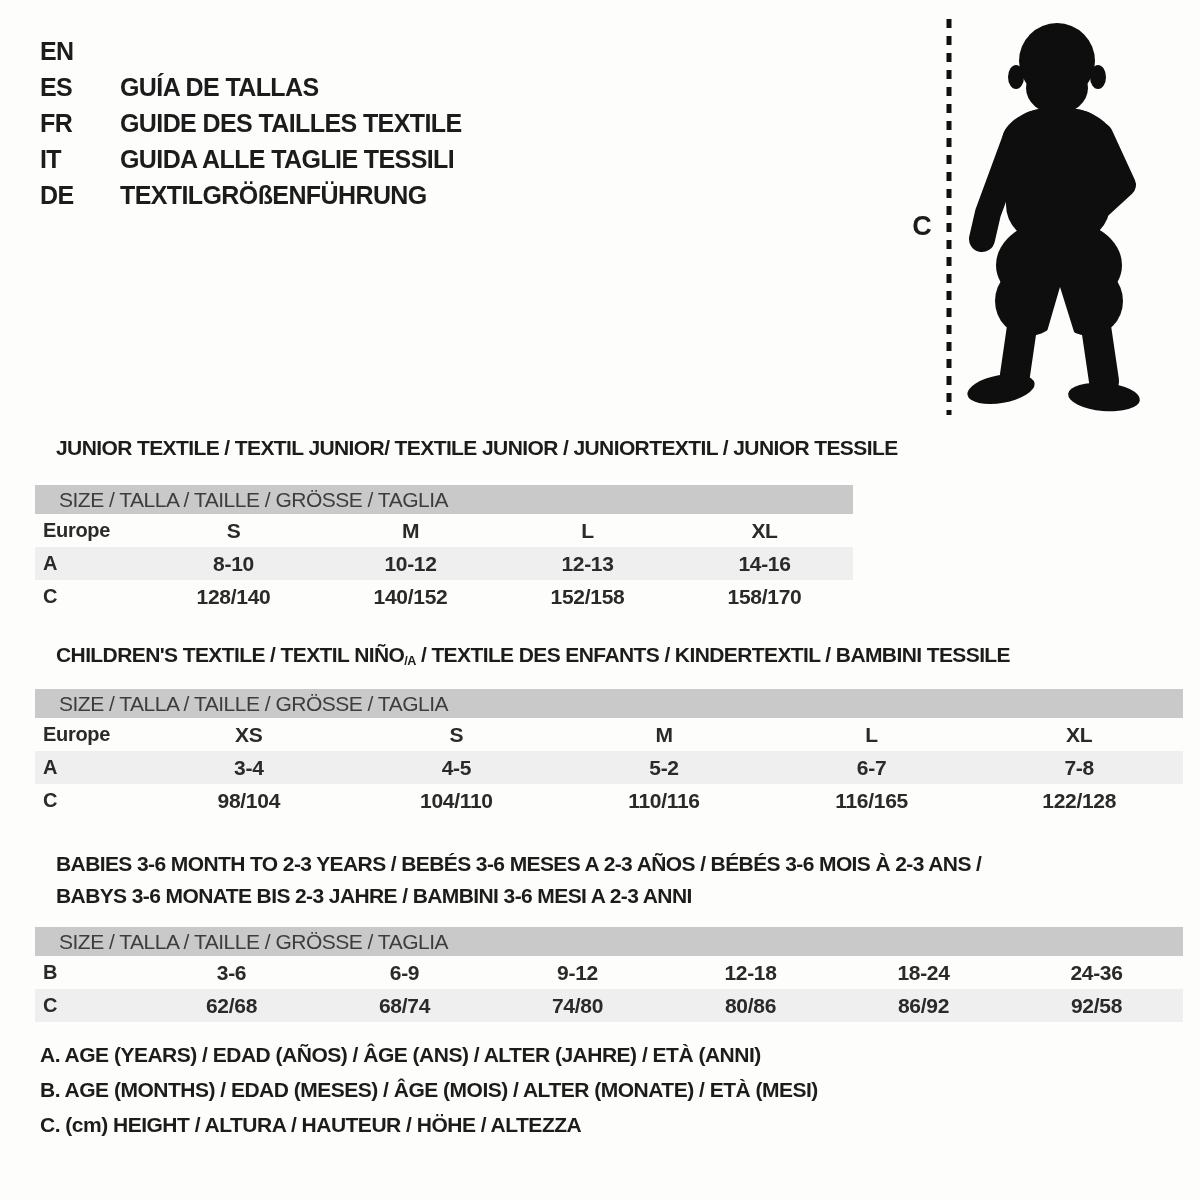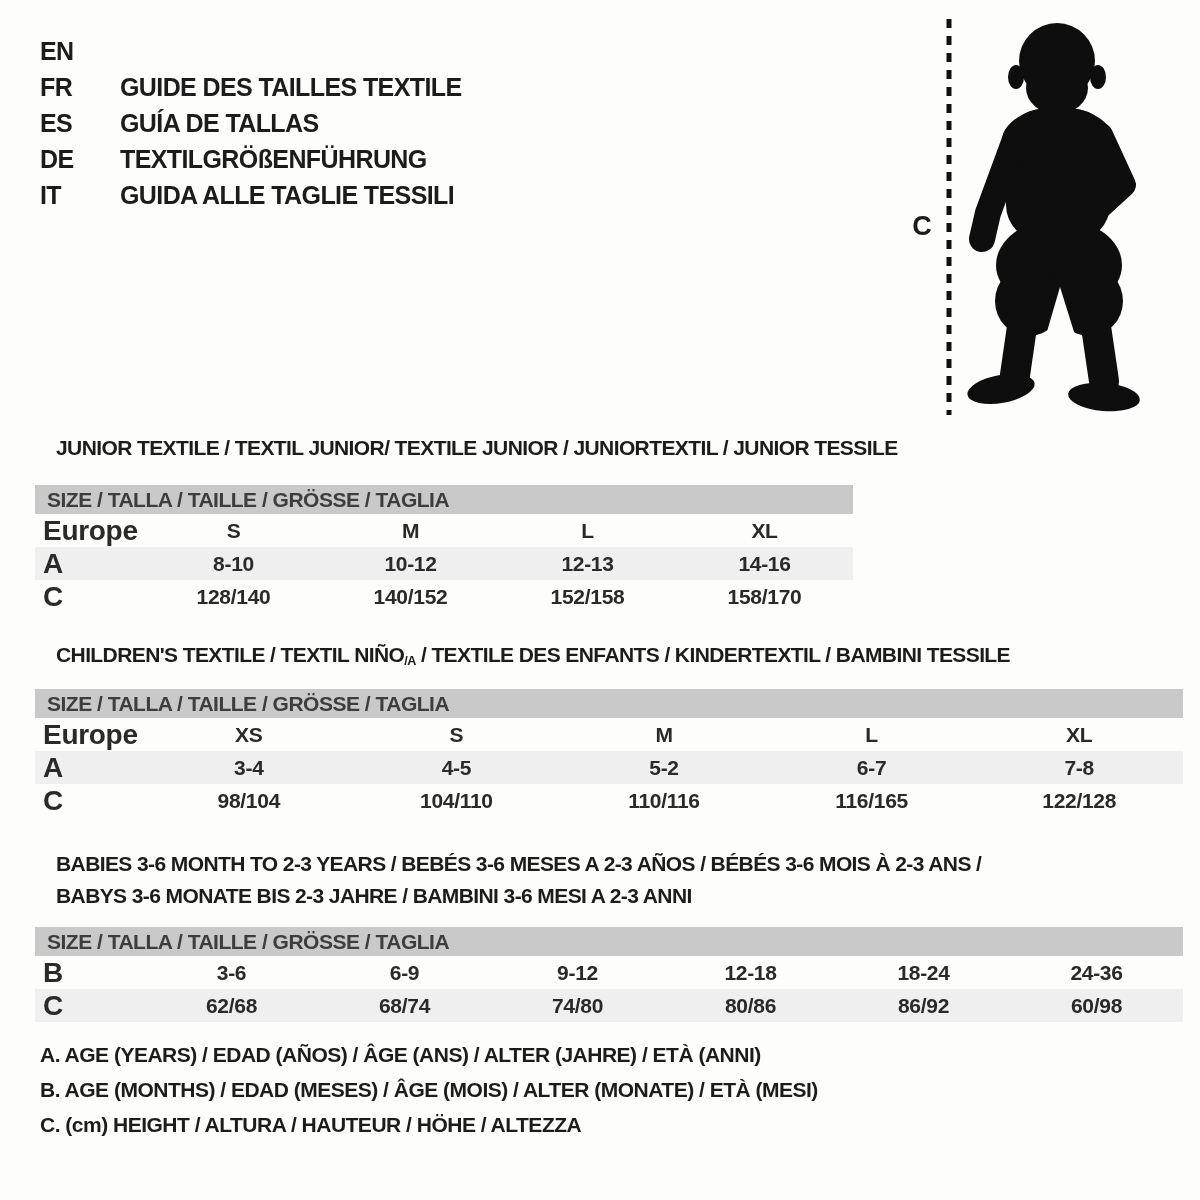--- a/index.html
+++ b/index.html
@@ -29,60 +29,60 @@
   .h-children { top:643px; }
   .h-babies   { top:848px; line-height:32px; white-space:normal; width:960px; }
   .sub { font-size:0.6em; vertical-align:-0.25em; }
 
   
   .size-table { position:absolute; left:35px; }
   .tbl-junior   { top:485px; width:818px; }
   .tbl-children { top:689px; width:1148px; }
   .tbl-babies   { top:927px; width:1148px; }
   .size-bar { height:29px; background:#c9c9c9; color:#3d3d3d;
-              font-size:21px; font-weight:700; letter-spacing:-0.5px;
-              display:flex; align-items:center; padding-left:12px; }
+              font-size:21px; font-weight:400; letter-spacing:-0.5px;
+              display:flex; align-items:center; padding-left:24px; }
   .t-row { display:grid; height:33px; align-items:center;
            font-size:21px; font-weight:700; letter-spacing:-0.3px; color:#2a2a2a; }
   .cols-4 { grid-template-columns:110px repeat(4,1fr); }
   .cols-5 { grid-template-columns:110px repeat(5,1fr); }
   .cols-6 { grid-template-columns:110px repeat(6,1fr); }
-  .t-label { padding-left:8px; font-size:28px; }
+  .t-label { padding-left:8px; font-size:20px; }
   .t-cell  { text-align:center; }
   .striped { background:#efefef; }
 
   
   .legend { position:absolute; left:40px; top:1037px; }
   .legend-line { font-size:21px; font-weight:700; letter-spacing:-0.5px;
                  line-height:35px; white-space:nowrap; }
 </style>
 </head>
 <body>
 
 <div class="canvas">
 
   <div class="lang-block">
     <div class="lang-row">
       <span class="lang-code">EN</span>
     </div>
     <div class="lang-row">
+      <span class="lang-code">ES</span>
+      <span class="lang-title">GUÍA DE TALLAS</span>
+    </div>
+    <div class="lang-row">
       <span class="lang-code">FR</span>
       <span class="lang-title">GUIDE DES TAILLES TEXTILE</span>
     </div>
     <div class="lang-row">
-      <span class="lang-code">ES</span>
-      <span class="lang-title">GUÍA DE TALLAS</span>
+      <span class="lang-code">IT</span>
+      <span class="lang-title">GUIDA ALLE TAGLIE TESSILI</span>
     </div>
     <div class="lang-row">
       <span class="lang-code">DE</span>
       <span class="lang-title">TEXTILGRÖßENFÜHRUNG</span>
-    </div>
-    <div class="lang-row">
-      <span class="lang-code">IT</span>
-      <span class="lang-title">GUIDA ALLE TAGLIE TESSILI</span>
     </div>
   </div>
 
   <span class="figure-label">C</span>
 
   <svg class="dash-line" width="8" height="400" viewBox="0 0 8 400">
     <line x1="4" y1="2" x2="4" y2="398" stroke="#101010" stroke-width="5" stroke-dasharray="9 8"></line>
   </svg>
 
   <svg class="baby-svg" width="192" height="402" viewBox="0 0 192 402">
@@ -178,21 +178,21 @@
       <div class="t-cell">18-24</div>
       <div class="t-cell">24-36</div>
     </div>
     <div class="t-row cols-6 striped">
       <div class="t-label">C</div>
       <div class="t-cell">62/68</div>
       <div class="t-cell">68/74</div>
       <div class="t-cell">74/80</div>
       <div class="t-cell">80/86</div>
       <div class="t-cell">86/92</div>
-      <div class="t-cell">60/98</div>
+      <div class="t-cell">92/58</div>
     </div>
   </div>
 
   <div class="legend">
     <div class="legend-line">A. AGE (YEARS) / EDAD (AÑOS) / ÂGE (ANS) / ALTER (JAHRE) / ETÀ (ANNI)</div>
     <div class="legend-line">B. AGE (MONTHS) / EDAD (MESES) / ÂGE (MOIS) / ALTER (MONATE) / ETÀ (MESI)</div>
     <div class="legend-line">C. (cm) HEIGHT / ALTURA / HAUTEUR / HÖHE / ALTEZZA</div>
   </div>
 
 </div>

